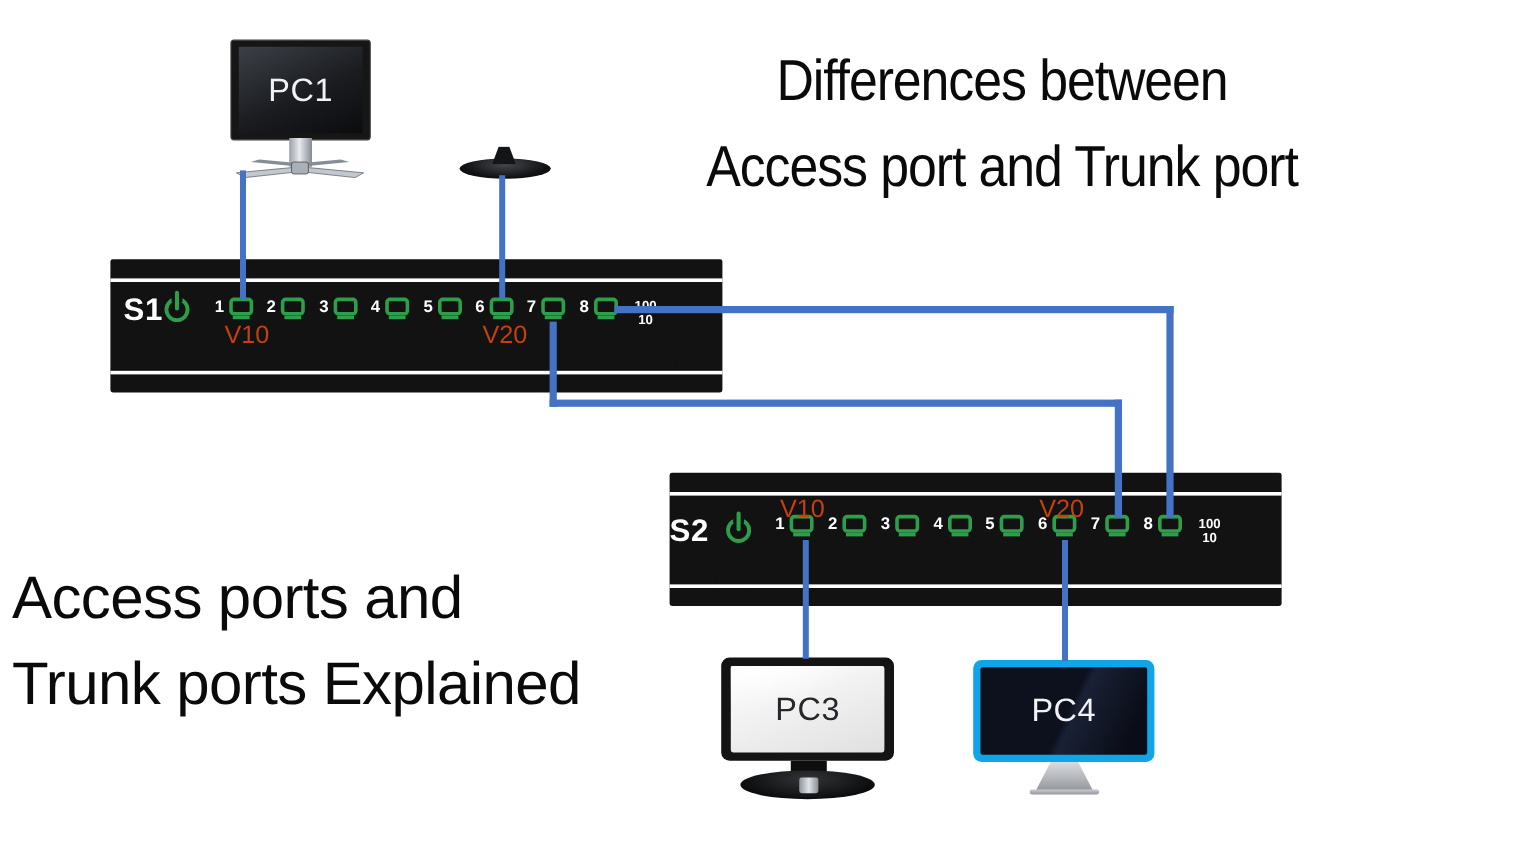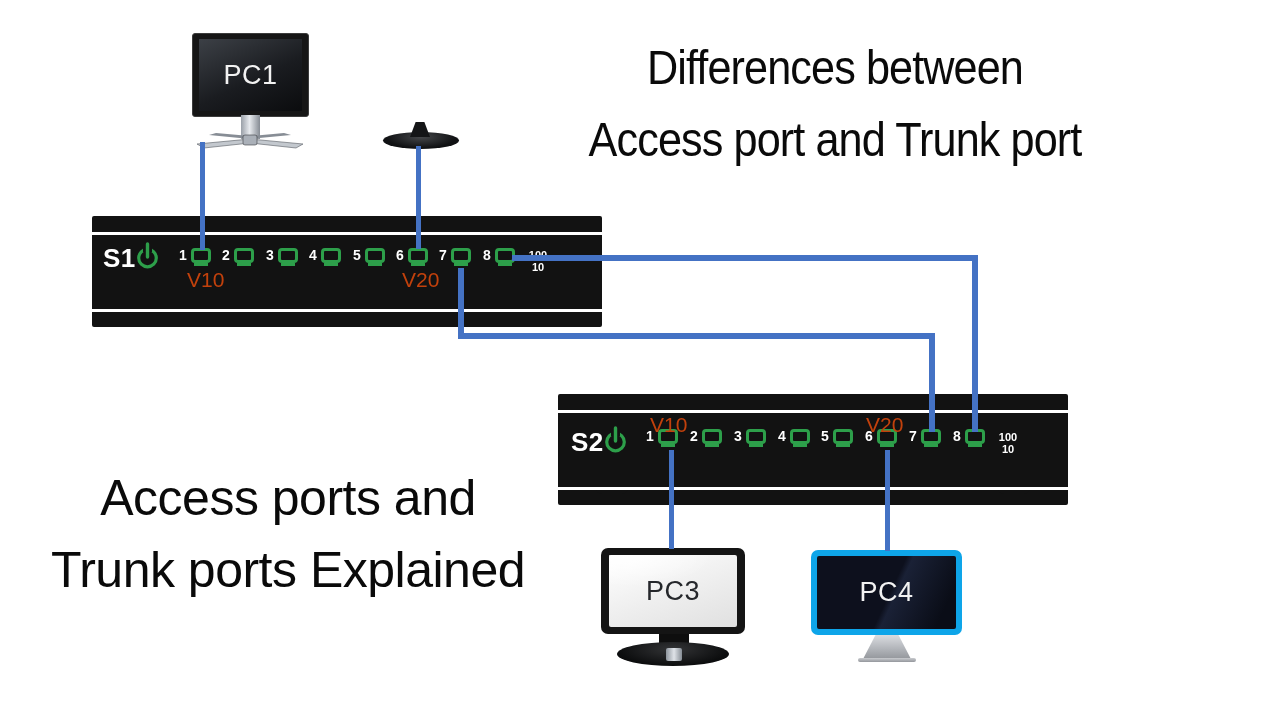--- a/index.html
+++ b/index.html
@@ -4,21 +4,21 @@
 <style>
   html,body{margin:0;padding:0;background:#fff;}
   .stage{position:relative;width:1280px;height:720px;background:#ffffff;overflow:hidden;
          font-family:"Liberation Sans", sans-serif;}
   .abs{position:absolute;}
 
   
   .title{left:535px;top:32px;width:600px;text-align:center;color:#0a0a0a;
          font-size:48px;line-height:72px;font-weight:400;letter-spacing:-1px;}
   .title .tline{transform:scaleX(.9);transform-origin:50% 50%;white-space:nowrap;}
-  .caption{left:10px;top:462px;width:556px;text-align:center;color:#0a0a0a;
+  .caption{left:10px;top:462px;width:556px;color:#0a0a0a;
            font-size:50px;line-height:72px;letter-spacing:-0.5px;}
   .caption .tline{white-space:nowrap;}
 
   
   .cable{background:var(--cable,#4472c4);z-index:6;}
 
   
   .switch{width:510px;height:111px;background:#121212;border-radius:2px;z-index:3;}
   .switch .stripe{position:absolute;left:0;right:0;height:3px;background:#fff;}
   .switch .stripe.top{top:16px;}
@@ -156,21 +156,21 @@
       <div>100</div>
       <div>10</div>
     </div>
   </div>
 
   <div class="abs switch s2" style="left:558px;top:394px;">
     <div class="foot l"></div>
     <div class="foot r"></div>
     <div class="stripe top"></div>
     <div class="stripe bot"></div>
-    <div class="swlabel" style="left:13px;top:33px;">S2</div>
+    <div class="swlabel" style="left:0;top:33px;">S2</div>
     <svg class="power" style="left:44px;top:31px;" viewBox="0 0 27 31">
       <circle class="stroke" cx="13.5" cy="17" r="8.8" stroke-width="3.2"></circle>
       <rect x="9" y="4" width="9" height="7" fill="#121212"></rect>
       <line class="stroke" x1="13.5" y1="3" x2="13.5" y2="16" stroke-width="3.4" stroke-linecap="round"></line>
     </svg>
     <div class="port" style="left:88px;">
         <span class="pnum">1</span>
         <span class="pled"></span>
       </div>
     <div class="port" style="left:132px;">

